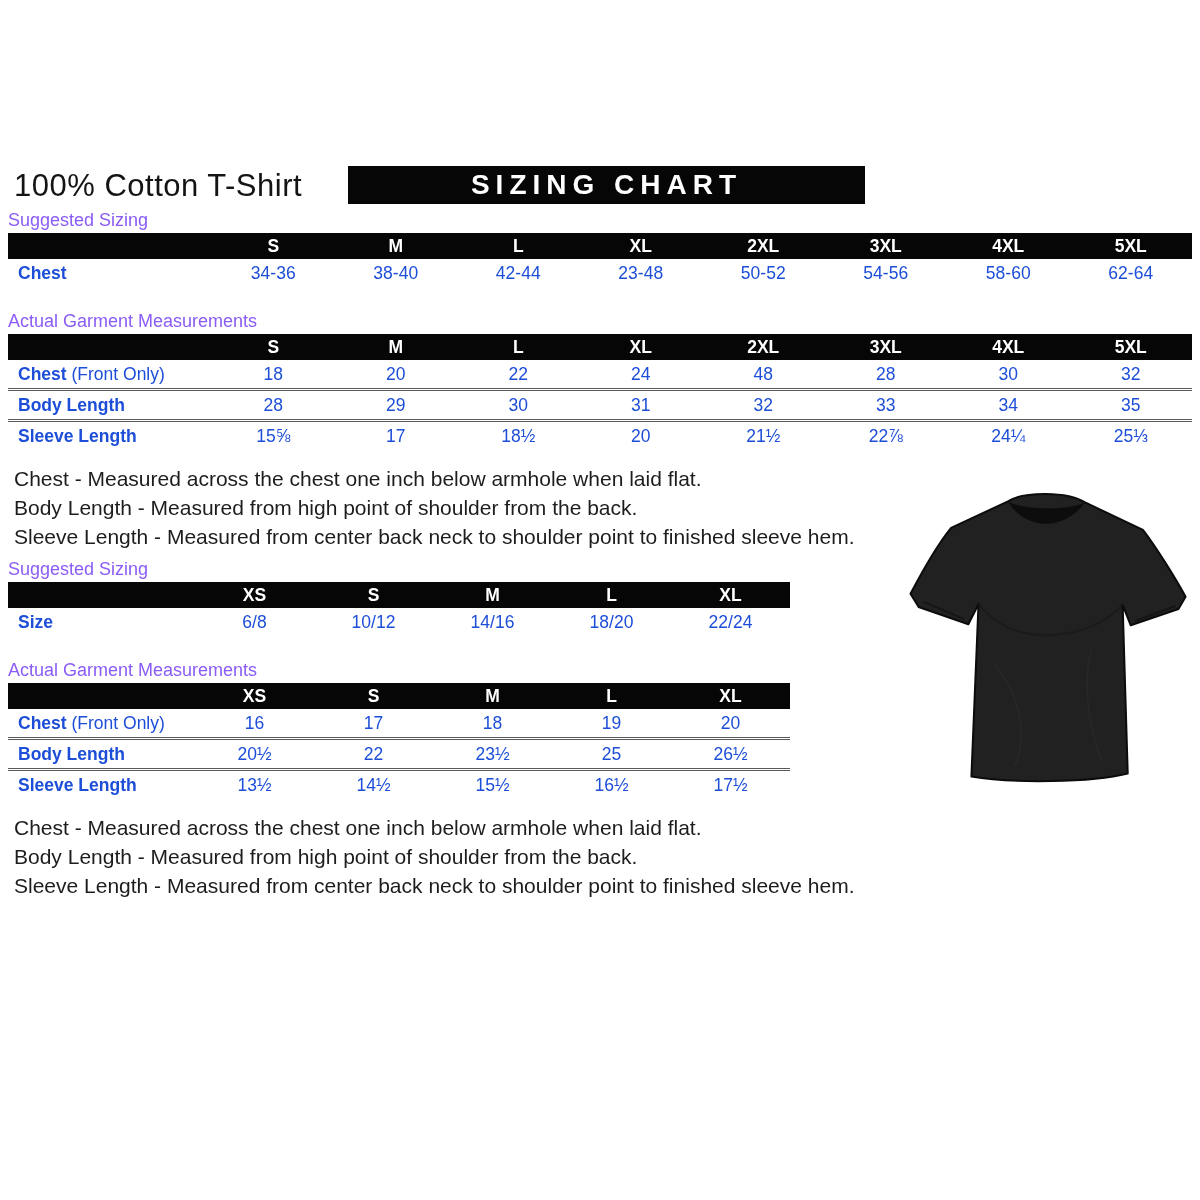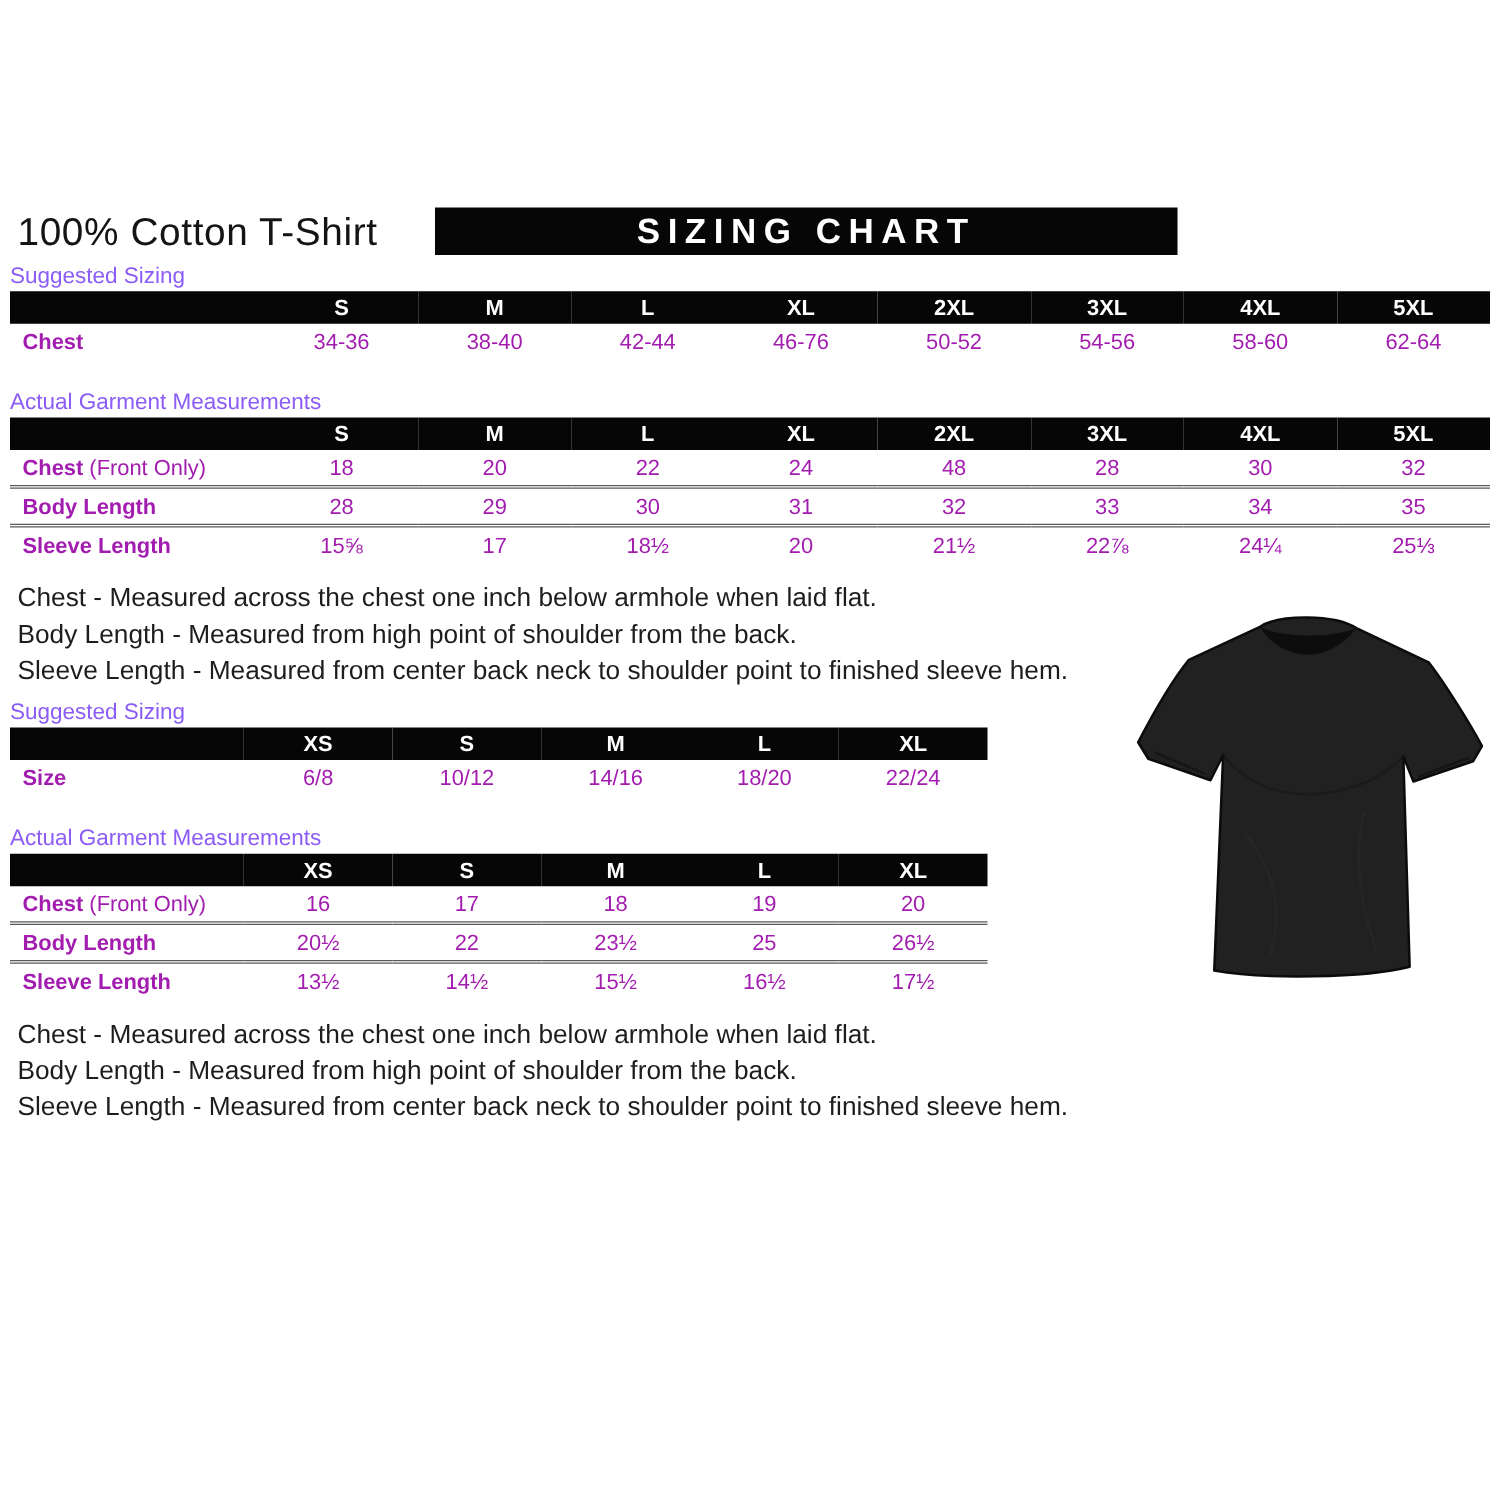--- a/index.html
+++ b/index.html
@@ -1,29 +1,29 @@
 <!DOCTYPE html>
 <html><head>
 <meta charset="utf-8">
 <style>
   html,body{margin:0;padding:0;background:#fff;}
   .page{position:relative;width:1200px;height:1200px;background:#ffffff;overflow:hidden;
         font-family:"Liberation Sans",sans-serif;color:#1c1c1c;}
   .content{padding-top:163px;}
   .header-row{display:flex;align-items:flex-end;margin-left:14px;}
   .page-title{font-size:31px;font-weight:400;margin:0;color:#141414;width:334px;letter-spacing:0.5px;}
-  .banner{width:594px;height:38px;background:#060606;display:flex;align-items:center;justify-content:center;margin-top:3px;}
+  .banner{width:517px;height:38px;background:#060606;display:flex;align-items:center;justify-content:center;margin-top:3px;}
   .banner-text{color:#ffffff;font-weight:700;font-size:28px;letter-spacing:6px;}
   .section-label{font-size:18px;color:#8b5cf6;margin:6px 0 3px 8px;line-height:20px;}
   .sec2{margin-top:24px;}
   table{border-collapse:collapse;table-layout:fixed;font-size:17.5px;}
   .tbl-adult{width:1184px;margin-left:8px;}
   .tbl-youth{width:782px;margin-left:8px;}
   th{background:#060606;color:#ffffff;font-weight:700;height:26px;padding:0;text-align:center;font-size:17.5px;}
-  td{height:28px;padding:0;text-align:center;color:#a21caf;}
+  td{height:28px;padding:0;text-align:center;color:#1d4ed8;}
   td.rowlabel{text-align:left;padding-left:10px;}
   .b{font-weight:700;}
   .measure tbody tr:not(:last-child) td{border-bottom:3px double #5a5a5a;}
   .notes{margin:14px 0 0 14px;font-size:21px;line-height:29px;color:#1d1d1d;}
   .youth-title{font-size:27px;font-weight:700;margin:4px 0 0 6px;color:#111;line-height:32px;}
   .ymargin{margin-top:8px;}
   .tshirt-wrap{position:absolute;left:893px;top:472px;width:305px;height:340px;}
 </style>
 </head>
 <body>
@@ -57,21 +57,21 @@
           <th>4XL</th>
           <th>5XL</th>
         </tr>
       </thead>
       <tbody>
         <tr>
           <td class="rowlabel"><span class="b">Chest</span><span></span></td>
           <td>34-36</td>
           <td>38-40</td>
           <td>42-44</td>
-          <td>46-76</td>
+          <td>23-48</td>
           <td>50-52</td>
           <td>54-56</td>
           <td>58-60</td>
           <td>62-64</td>
         </tr>
       </tbody>
     </table>
 
     <div class="section-label sec2">Actual Garment Measurements</div>
 

